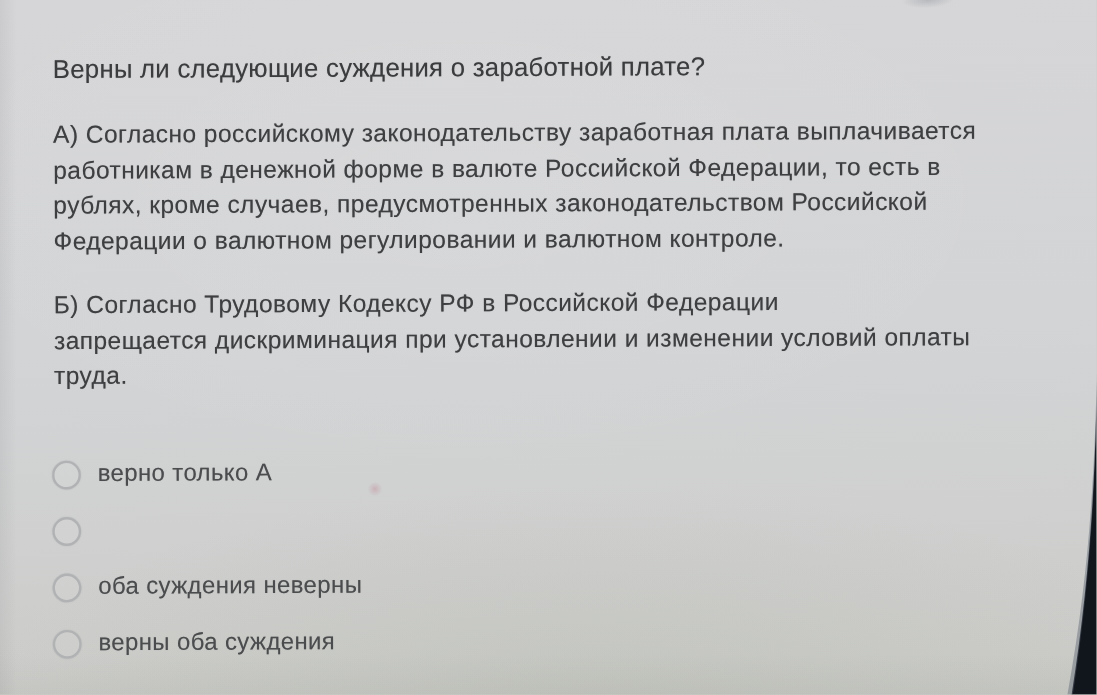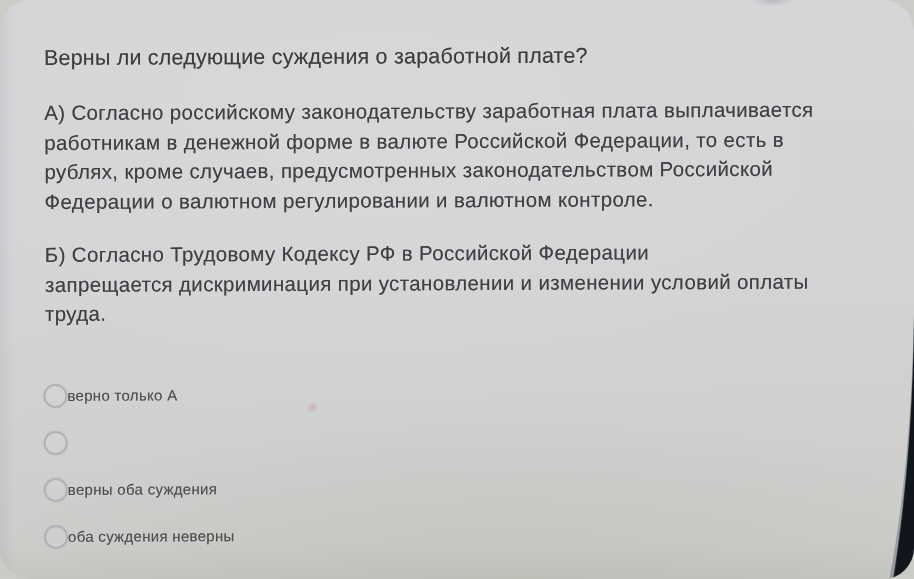--- a/index.html
+++ b/index.html
@@ -7,21 +7,20 @@
     width:914px;height:579px;overflow:hidden;
     font-family:"Liberation Sans","DejaVu Sans",sans-serif;
     background:#caccc8;
   }
   .photo{
     position:relative;width:914px;height:579px;overflow:hidden;
     background:
       radial-gradient(90% 70% at 42% 28%, rgba(255,255,255,0.08), rgba(255,255,255,0) 60%),
       radial-gradient(100% 55% at 55% 102%, rgba(158,163,146,0.20), rgba(158,163,146,0) 58%),
       linear-gradient(178deg,#d6d6d8 0%,#d3d4d6 48%,#cbccc8 100%);
-    border-radius: 31px;
   }
   .vignette{
     position:absolute;inset:0;pointer-events:none;
     background:
       linear-gradient(90deg, rgba(108,108,114,0.10), rgba(108,108,114,0) 14px),
       linear-gradient(0deg, rgba(112,116,106,0.07), rgba(112,116,106,0) 34px),
       radial-gradient(135% 115% at 50% 40%, rgba(0,0,0,0) 72%, rgba(95,98,104,0.12) 100%);
   }
   .content{
     position:absolute;inset:0;
@@ -39,21 +38,21 @@
   .para-a{top:98px;}
   .para-b{top:240px;}
   .options{position:absolute;left:43px;top:383px;}
   .option{display:flex;align-items:center;height:25px;margin-bottom:22px;cursor:pointer;}
   .radio{
     flex:0 0 auto;width:20px;height:20px;border:2px solid #b1b2b4;border-radius:50%;
     background:rgba(255,255,255,0.05);
     box-shadow:0 0 1px rgba(120,120,125,0.4);
   }
   .olabel{
-    font-size:15px;color:#4b4c4e;letter-spacing:0.3px;
+    margin-left:14px;font-size:20px;color:#4b4c4e;letter-spacing:0.3px;
     text-shadow:0 0 0.6px rgba(75,76,78,0.4);white-space:nowrap;text-align:right;
   }
   .edge-svg{position:absolute;right:0;top:0;pointer-events:none;}
   .smudge-top{
     position:absolute;left:742px;top:0;width:58px;height:9px;pointer-events:none;
     background:radial-gradient(50% 100% at 50% 0%, rgba(105,110,120,0.28), rgba(105,110,120,0) 75%);
     transform:skewX(-30deg);
   }
   .smudge-pink{
     position:absolute;left:306px;top:402px;width:13px;height:11px;border-radius:50%;pointer-events:none;
@@ -87,25 +86,25 @@
     <div class="options">
       <div class="option">
         <span class="radio"></span>
         <span class="olabel">верно только А</span>
       </div>
       <div class="option">
         <span class="radio"></span>
       </div>
       <div class="option">
         <span class="radio"></span>
-        <span class="olabel">верны оба суждения</span>
+        <span class="olabel">оба суждения неверны</span>
       </div>
       <div class="option">
         <span class="radio"></span>
-        <span class="olabel">оба суждения неверны</span>
+        <span class="olabel">верны оба суждения</span>
       </div>
     </div>
   </div>
 
   <div class="smudge-top"></div>
   <div class="smudge-pink"></div>
 
   <svg class="edge-svg" width="34" height="579" viewBox="0 0 34 579" xmlns="http://www.w3.org/2000/svg">
     <path d="M34 318 C33 382 30 472 13 579 L34 579 Z" fill="#11151c"></path>
     <path d="M34 310 C32.5 382 29 472 9.5 579 L14 579 C30.5 472 33.5 382 34 318 Z" fill="#5d6673" opacity="0.45"></path>

